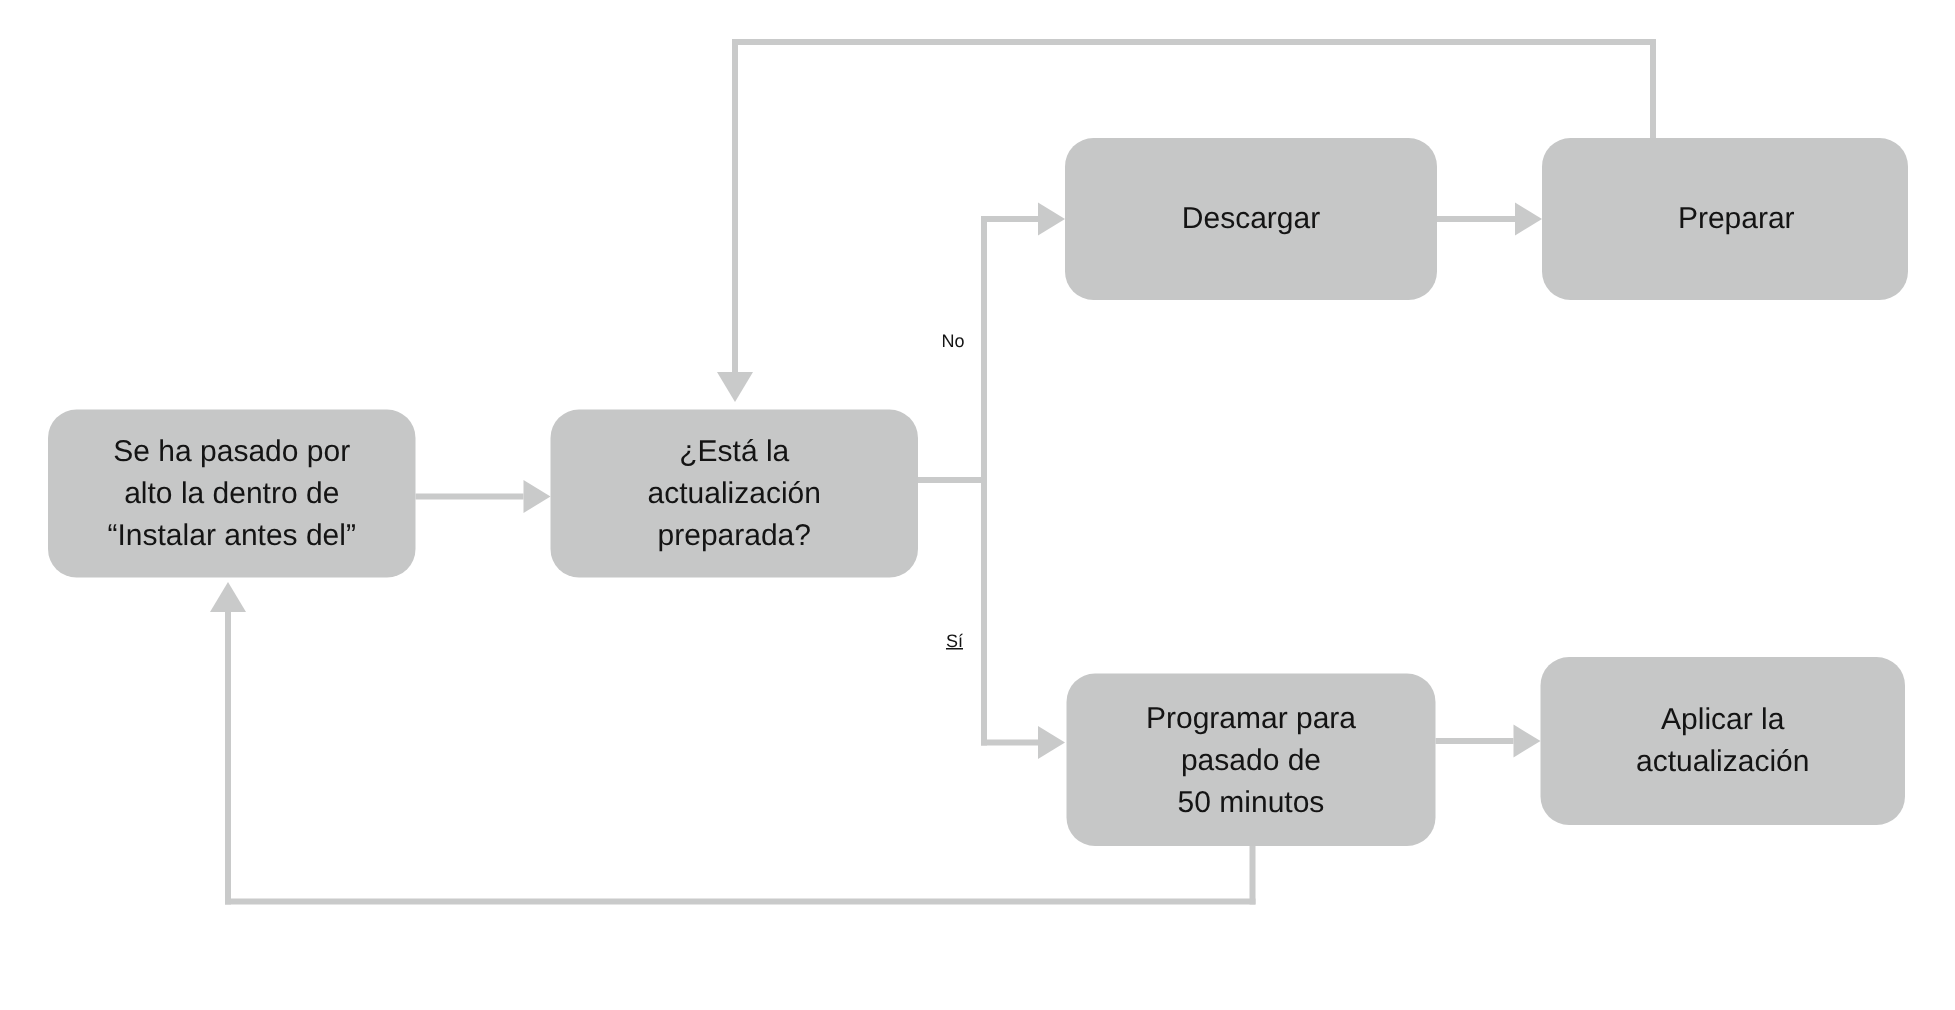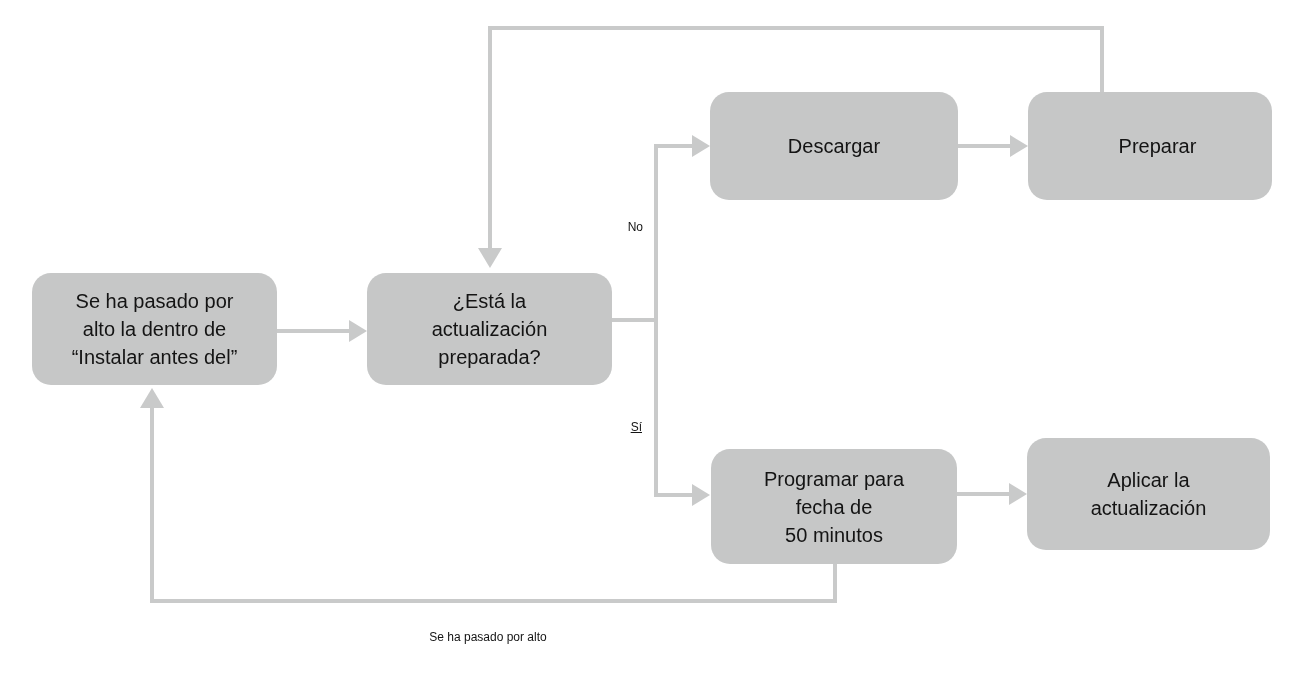--- a/index.html
+++ b/index.html
@@ -85,21 +85,20 @@
 
   <div>
     <div class="seg" style="left:833px;top:552px;width:4px;height:51px;"></div>
     <div class="seg" style="left:150px;top:599px;width:687px;height:4px;"></div>
     <div class="seg" style="left:150px;top:406px;width:4px;height:197px;"></div>
     <div class="arrow up" style="left:140px;top:388px;"></div>
   </div>
 
   <div class="edge-label" id="label-no">No</div>
   <div class="edge-label" id="label-yes">Sí</div>
-  <div class="edge-label" id="label-return">Se ha pasado por alto</div>
 
   <div class="node" id="node-overdue">
     <div>Se ha pasado por</div>
     <div>alto la dentro de</div>
     <div>“Instalar antes del”</div>
   </div>
 
   <div class="node" id="node-question">
     <div>¿Está la</div>
     <div>actualización</div>
@@ -109,21 +108,21 @@
   <div class="node" id="node-download">
     <div>Descargar</div>
   </div>
 
   <div class="node" id="node-prepare">
     <div>Preparar</div>
   </div>
 
   <div class="node" id="node-schedule">
     <div>Programar para</div>
-    <div>fecha de</div>
+    <div>pasado de</div>
     <div>50 minutos</div>
   </div>
 
   <div class="node" id="node-apply">
     <div>Aplicar la</div>
     <div>actualización</div>
   </div>
 
 </div>
 

